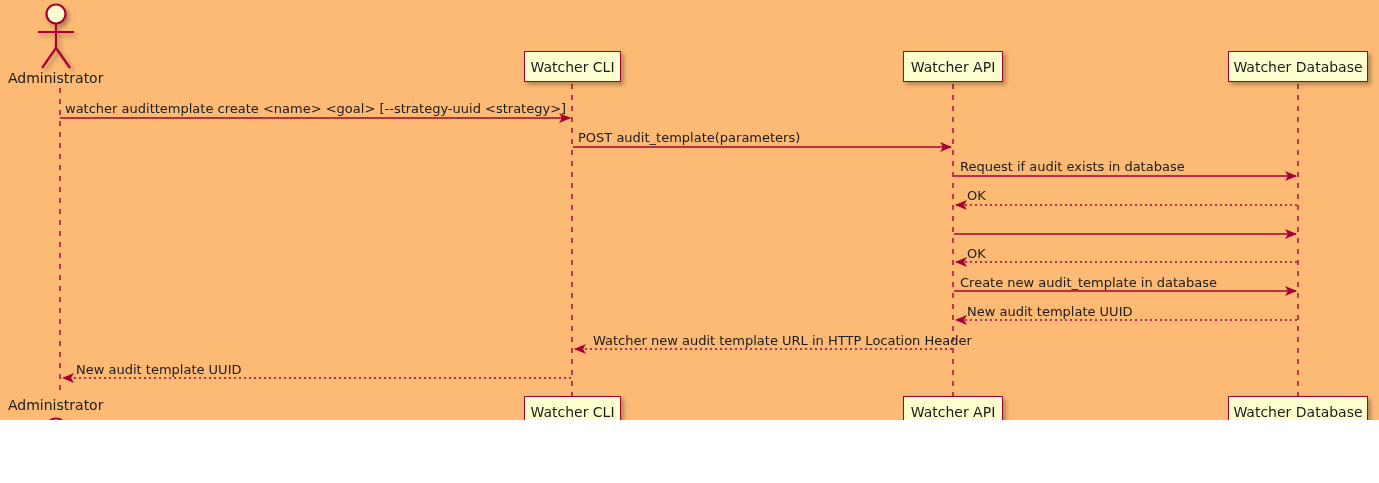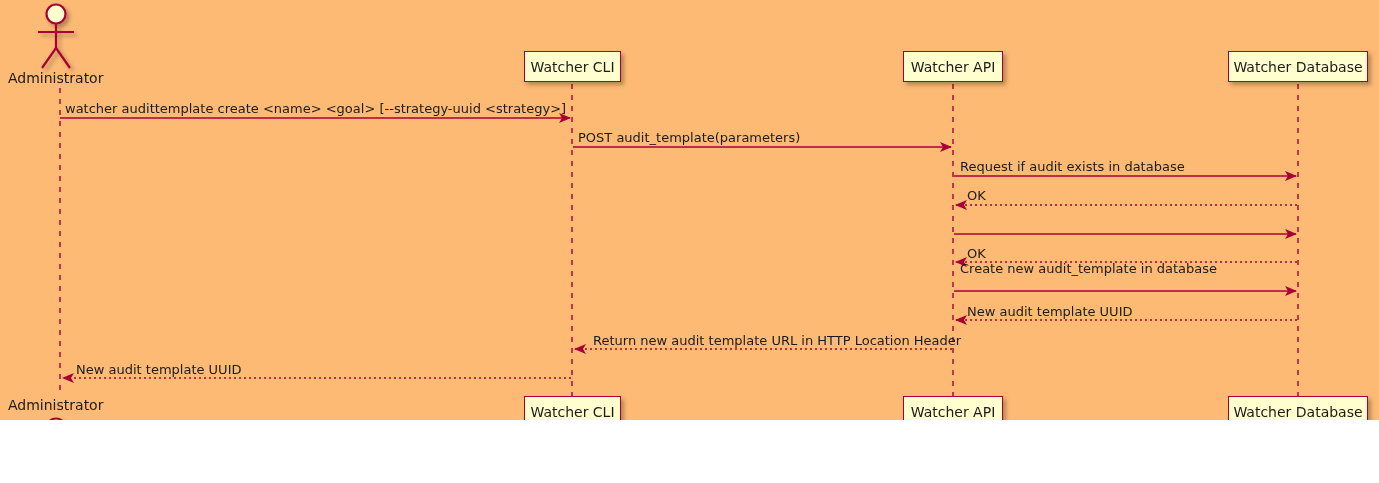--- a/index.html
+++ b/index.html
@@ -132,21 +132,21 @@
 
   <div class="msg-label" style="left:65px; top:101px;">watcher audittemplate create &lt;name&gt; &lt;goal&gt; [--strategy-uuid &lt;strategy&gt;]</div>
 
   <div class="msg-label" style="left:960px; top:159px;">Request if audit exists in database</div>
 
   <div class="msg-label" style="left:967px; top:188px;">OK</div>
 
 
   <div class="msg-label" style="left:967px; top:246px;">OK</div>
 
-  <div class="msg-label" style="left:960px; top:261px;">Create new audit_template in database</div>
+  <div class="msg-label" style="left:960px; top:275px;">Create new audit_template in database</div>
 
   <div class="msg-label" style="left:967px; top:304px;">New audit template UUID</div>
 
-  <div class="msg-label" style="left:593px; top:333px;">Return new audit template URL in HTTP Location Header</div>
+  <div class="msg-label" style="left:593px; top:333px;">Watcher new audit template URL in HTTP Location Header</div>
 
   <div class="msg-label" style="left:76px; top:362px;">New audit template UUID</div>
 
 </div>
 
 </body></html>

